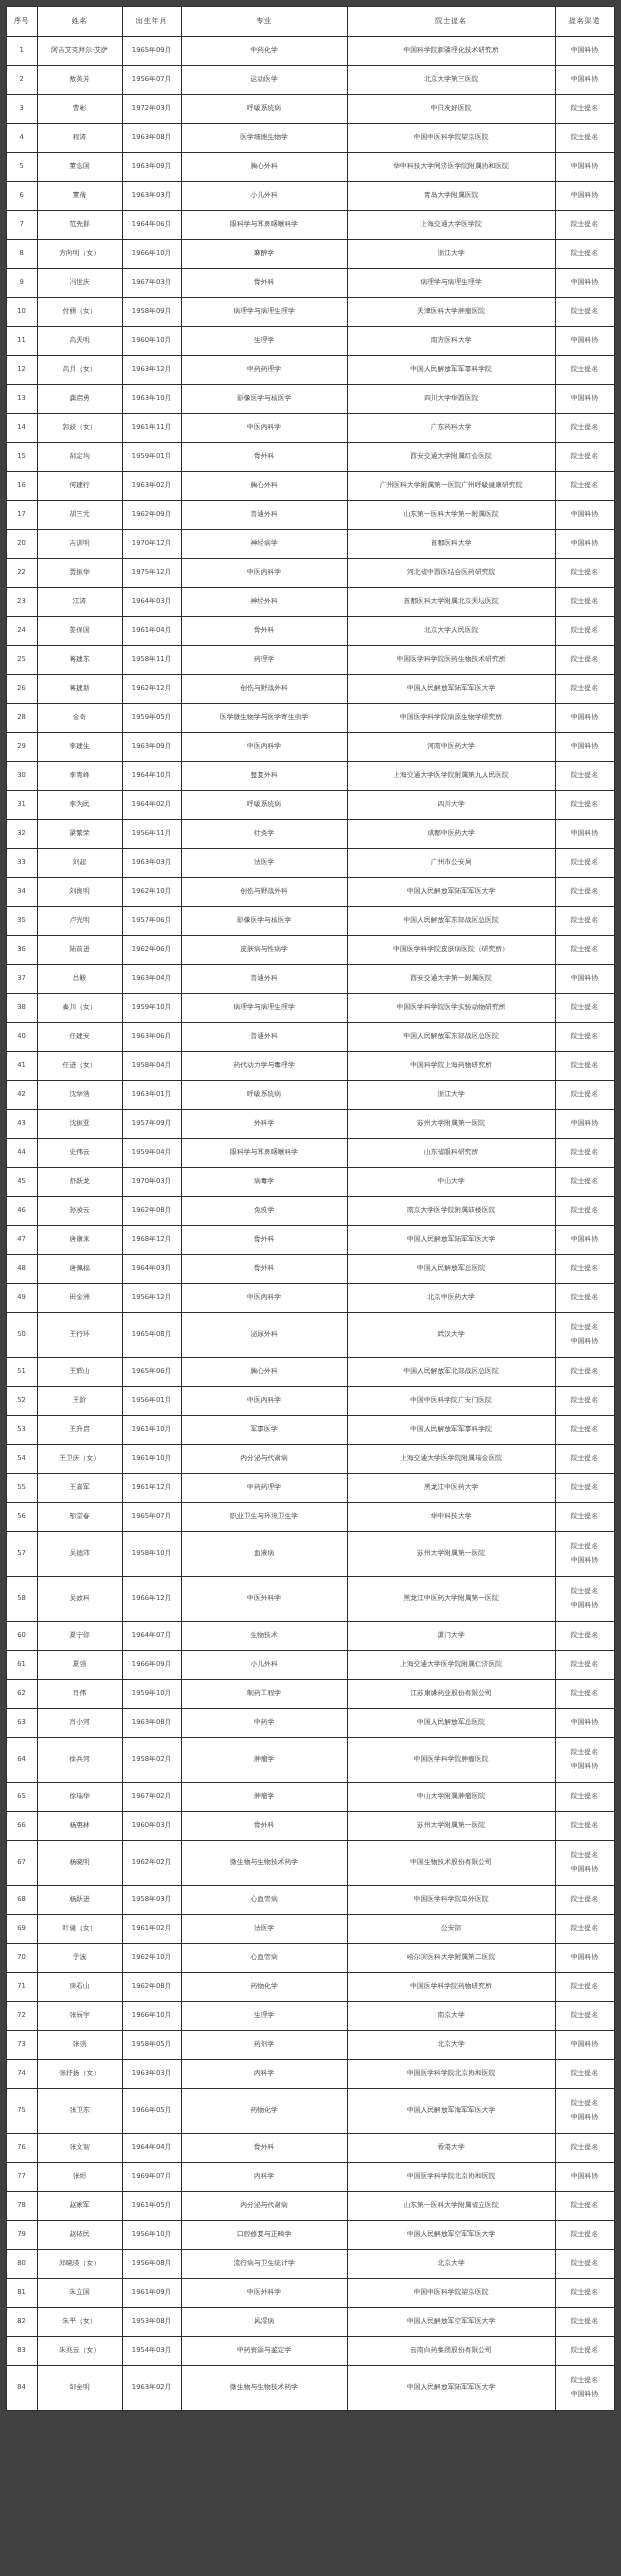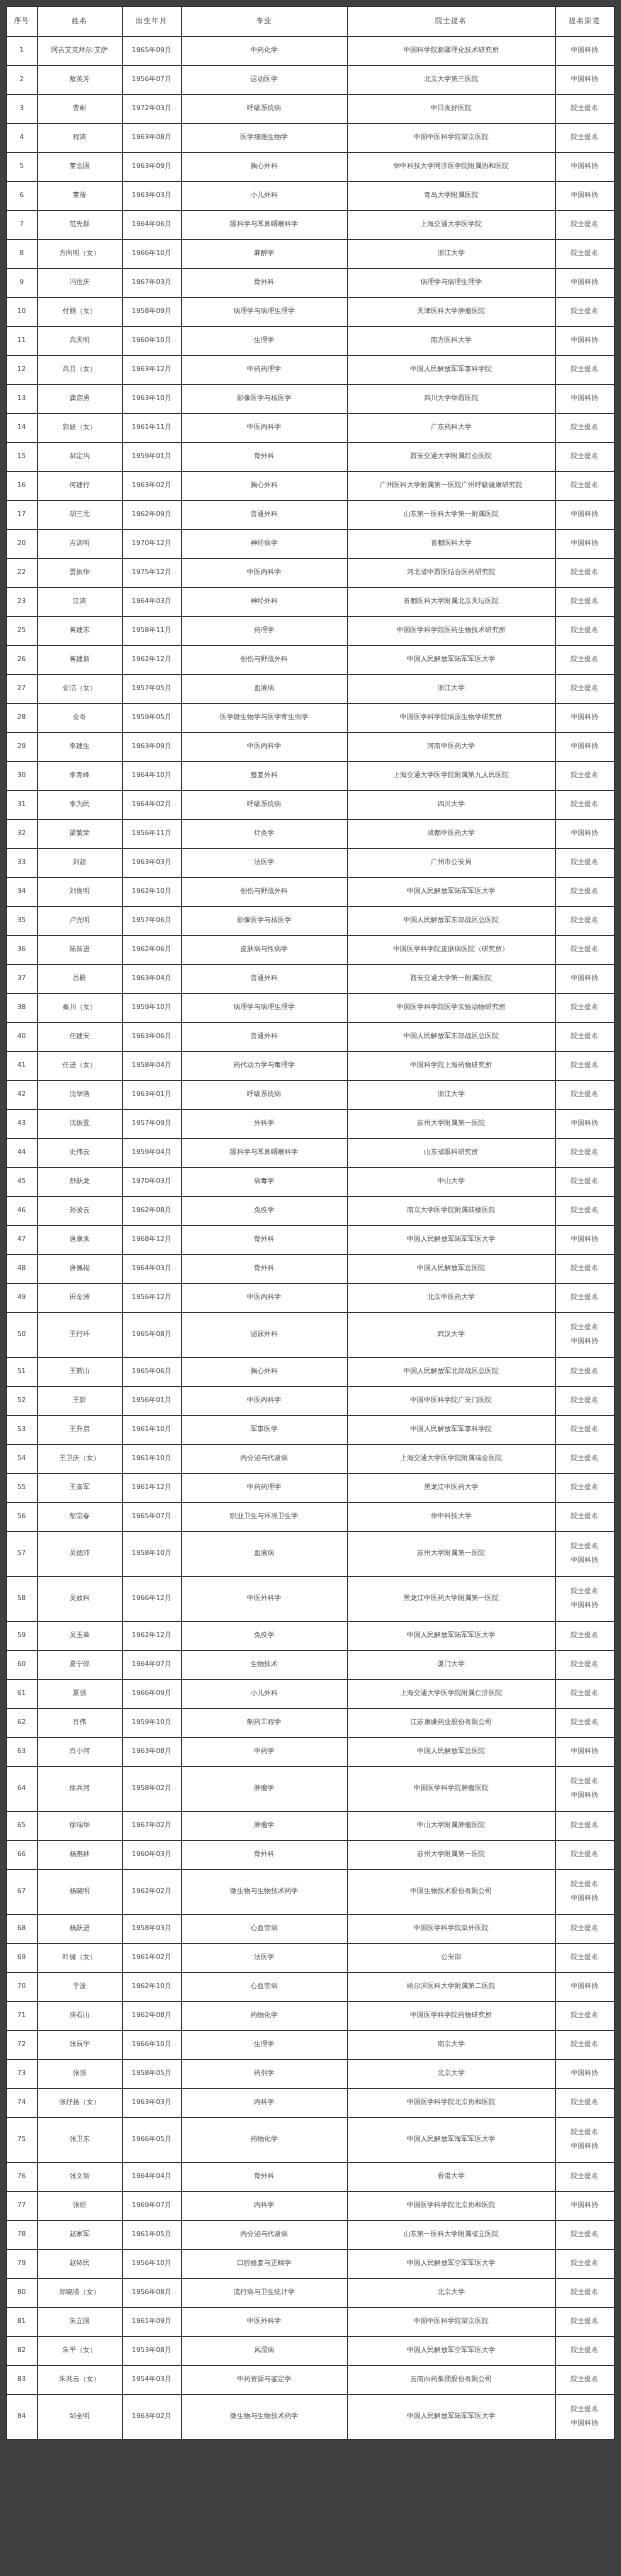--- a/index.html
+++ b/index.html
@@ -271,45 +271,45 @@
       <td>23</td>
       <td>江涛</td>
       <td>1964年03月</td>
       <td>神经外科</td>
       <td>首都医科大学附属北京天坛医院</td>
       <td>
             <div class="channel-line">院士提名</div>
           </td>
     </tr>
         <tr>
+      <td>24</td>
+      <td>姜保国</td>
+      <td>1961年04月</td>
+      <td>骨外科</td>
+      <td>北京大学人民医院</td>
+      <td>
+            <div class="channel-line">院士提名</div>
+          </td>
+    </tr>
+        <tr>
       <td>25</td>
       <td>蒋建东</td>
       <td>1958年11月</td>
       <td>药理学</td>
       <td>中国医学科学院医药生物技术研究所</td>
       <td>
             <div class="channel-line">院士提名</div>
           </td>
     </tr>
         <tr>
       <td>26</td>
       <td>蒋建新</td>
       <td>1962年12月</td>
       <td>创伤与野战外科</td>
       <td>中国人民解放军陆军军医大学</td>
-      <td>
-            <div class="channel-line">院士提名</div>
-          </td>
-    </tr>
-        <tr>
-      <td>27</td>
-      <td>金洁（女）</td>
-      <td>1957年05月</td>
-      <td>血液病</td>
-      <td>浙江大学</td>
       <td>
             <div class="channel-line">院士提名</div>
           </td>
     </tr>
         <tr>
       <td>28</td>
       <td>金奇</td>
       <td>1959年05月</td>
       <td>医学微生物学与医学寄生虫学</td>
       <td>中国医学科学院病原生物学研究所</td>
@@ -601,30 +601,20 @@
     </tr>
         <tr class="tall">
       <td>58</td>
       <td>吴效科</td>
       <td>1966年12月</td>
       <td>中医外科学</td>
       <td>黑龙江中医药大学附属第一医院</td>
       <td>
             <div class="channel-line">院士提名</div>
             <div class="channel-line">中国科协</div>
-          </td>
-    </tr>
-        <tr>
-      <td>59</td>
-      <td>吴玉章</td>
-      <td>1962年12月</td>
-      <td>免疫学</td>
-      <td>中国人民解放军陆军军医大学</td>
-      <td>
-            <div class="channel-line">院士提名</div>
           </td>
     </tr>
         <tr>
       <td>60</td>
       <td>夏宁邵</td>
       <td>1964年07月</td>
       <td>生物技术</td>
       <td>厦门大学</td>
       <td>
             <div class="channel-line">院士提名</div>

